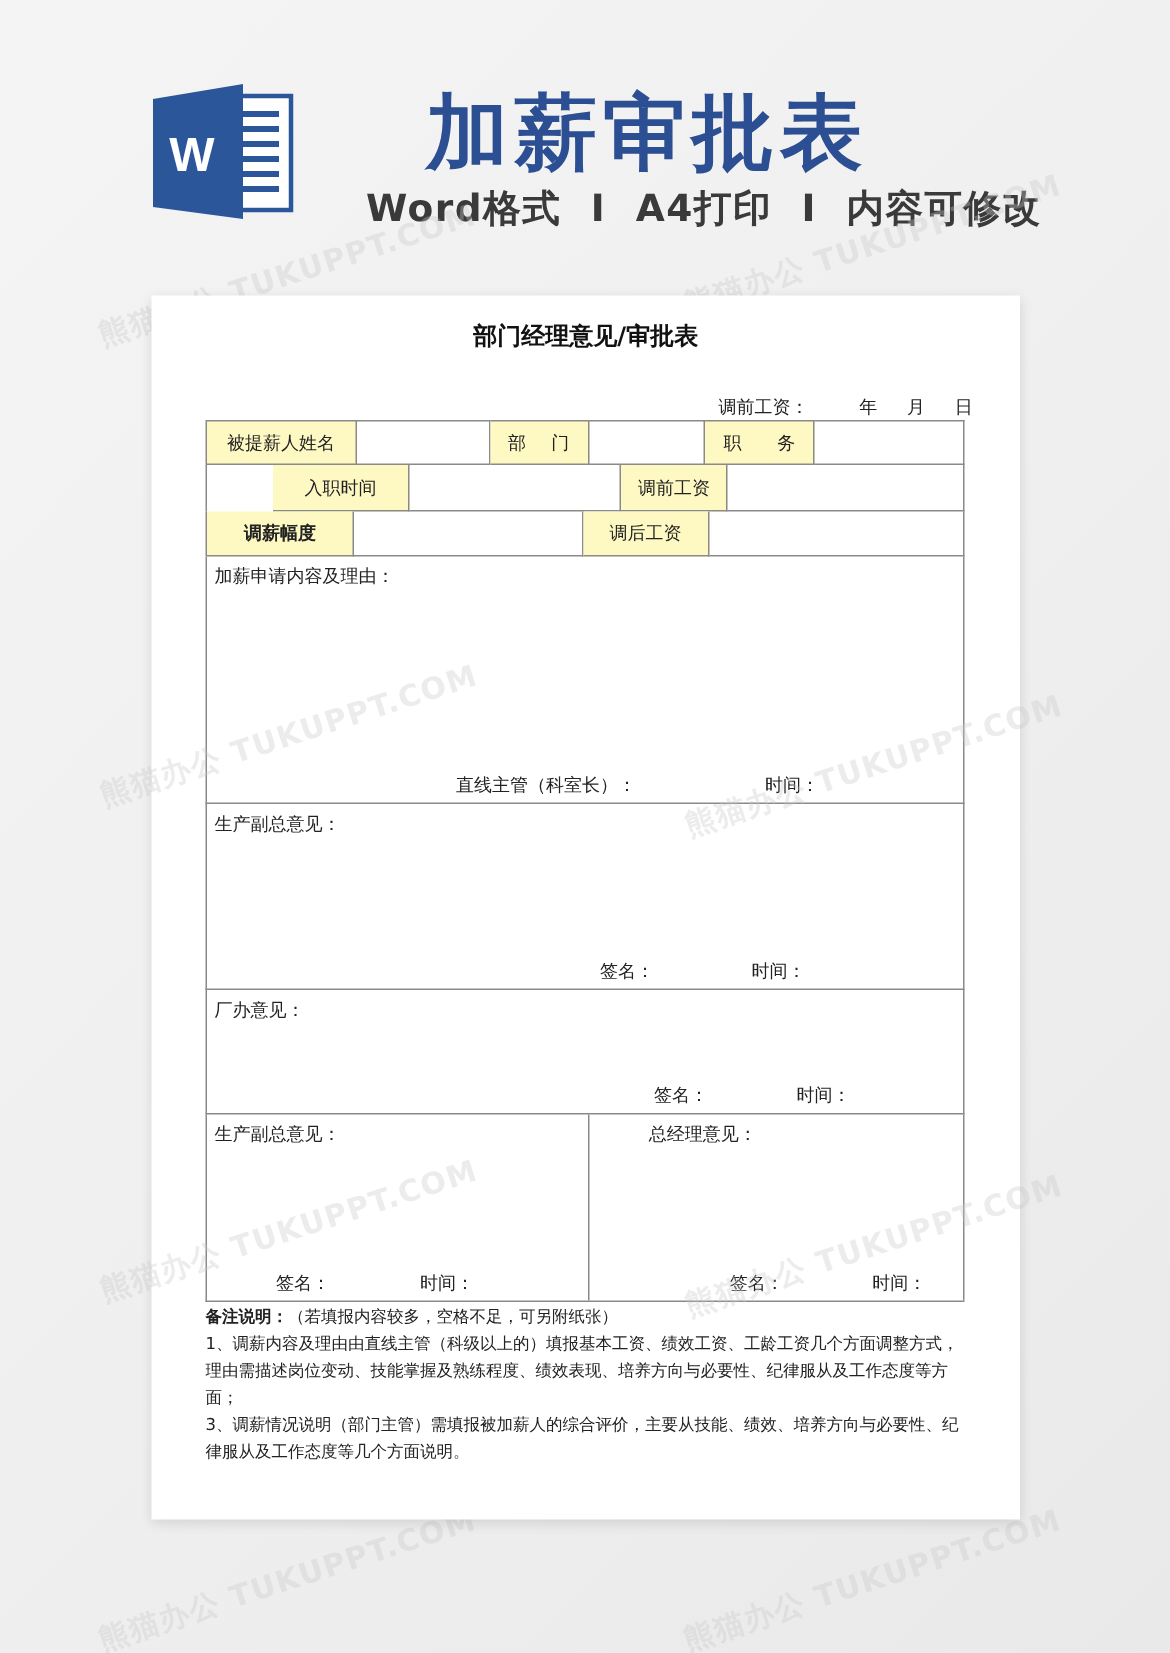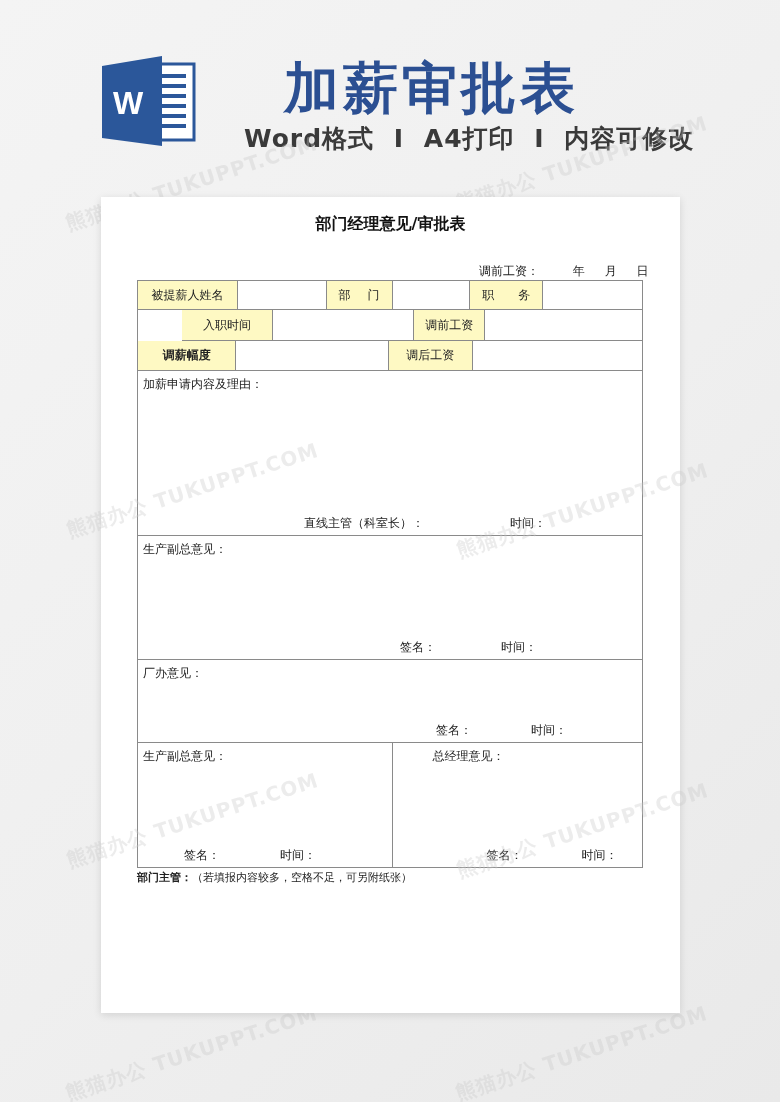--- a/index.html
+++ b/index.html
@@ -167,21 +167,23 @@
       <div style="width:251px;">
         <div style="position:absolute; left:5px; top:5px;margin-left:35px;">总经理意见：</div>
         <div style="position:absolute; left:94px; bottom:3px;">签名：</div>
         <div style="position:absolute; left:189px; bottom:3px;">时间：</div>
       </div>
     </div>
   </div>
 
   <div class="notes">
     <div>
-      <span class="nh">部门主管：</span><span>（若填报内容较多，空格不足，可另附纸张）</span>
+      <span class="nh">备注说明：</span><span>（若填报内容较多，空格不足，可另附纸张）</span>
     </div>
+    <div>1、调薪内容及理由由直线主管（科级以上的）填报基本工资、绩效工资、工龄工资几个方面调整方式，理由需描述岗位变动、技能掌握及熟练程度、绩效表现、培养方向与必要性、纪律服从及工作态度等方面；</div>
+    <div>3、调薪情况说明（部门主管）需填报被加薪人的综合评价，主要从技能、绩效、培养方向与必要性、纪律服从及工作态度等几个方面说明。</div>
   </div>
 
   <div class="wm" style="left:-40px; top:280px;">熊猫办公 TUKUPPT.COM</div>
   <div class="wm" style="left:350px; top:300px;">熊猫办公 TUKUPPT.COM</div>
   <div class="wm" style="left:-40px; top:610px;">熊猫办公 TUKUPPT.COM</div>
   <div class="wm" style="left:350px; top:620px;">熊猫办公 TUKUPPT.COM</div>
 </div>
 
 </body></html>

